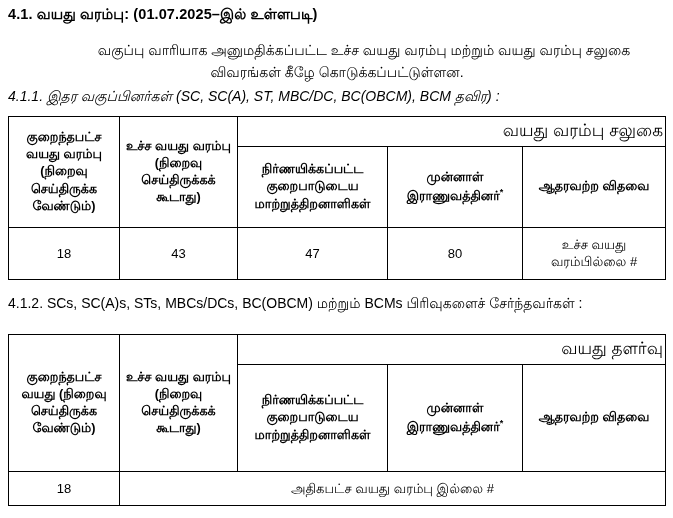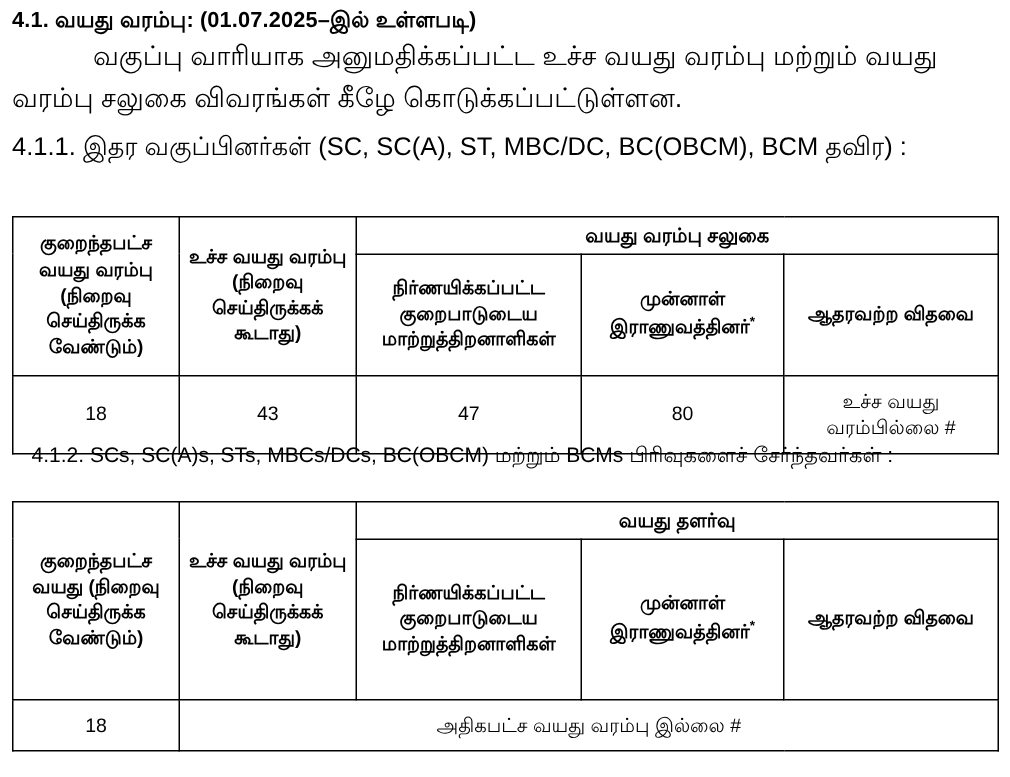--- a/index.html
+++ b/index.html
@@ -24,77 +24,78 @@
     position: absolute;
     left: 8px;
     top: 6px;
     font-size: 14.5px;
     font-weight: bold;
     letter-spacing: 0.1px;
   }
   .para {
     position: absolute;
     left: 8px;
-    top: 24px;
+    top: 40px;
     width: 658px;
-    font-size: 18px;
+    font-size: 14px;
     line-height: 1.55;
     text-indent: 54px;
-    text-align: left;
+    text-align: center;
   }
   .subheading-1 {
     position: absolute;
     left: 8px;
     top: 88px;
-    font-size: 17px;
+    font-size: 14px;
+    font-style: italic;
   }
   .subheading-2 {
     position: absolute;
     left: 8px;
     top: 295px;
     font-size: 14px;
-    margin-left: 13px;
   }
   table {
     border-collapse: collapse;
     table-layout: fixed;
   }
   table td {
     border: 1.3px solid #000000;
     text-align: center;
     vertical-align: middle;
     font-size: 13px;
     line-height: 1.35;
     padding: 3px 2px;
   }
   .tbl1 {
     position: absolute;
     left: 8px;
-    top: 144px;
+    top: 116px;
     width: 657px;
   }
   .tbl2 {
     position: absolute;
     left: 8px;
     top: 334px;
     width: 657px;
   }
   .c1 { width: 111px; }
   .c2 { width: 118px; }
   .c3 { width: 150px; }
   .c4 { width: 135px; }
   .c5 { width: 143px; }
 
   .hcell {
     font-weight: bold;
     font-size: 12.7px;
   }
   .hcell-span {
-    font-weight: bold;
-    font-size: 13px;
+    font-weight: normal;
+    font-size: 17px;
+    text-align: right;
   }
   .valcell {
     font-size: 13px;
     padding: 8px 2px;
   }
   .tall { height: 74px; }
   .tallb { height: 100px; }
   .sup {
     font-size: 9px;
     vertical-align: super;

